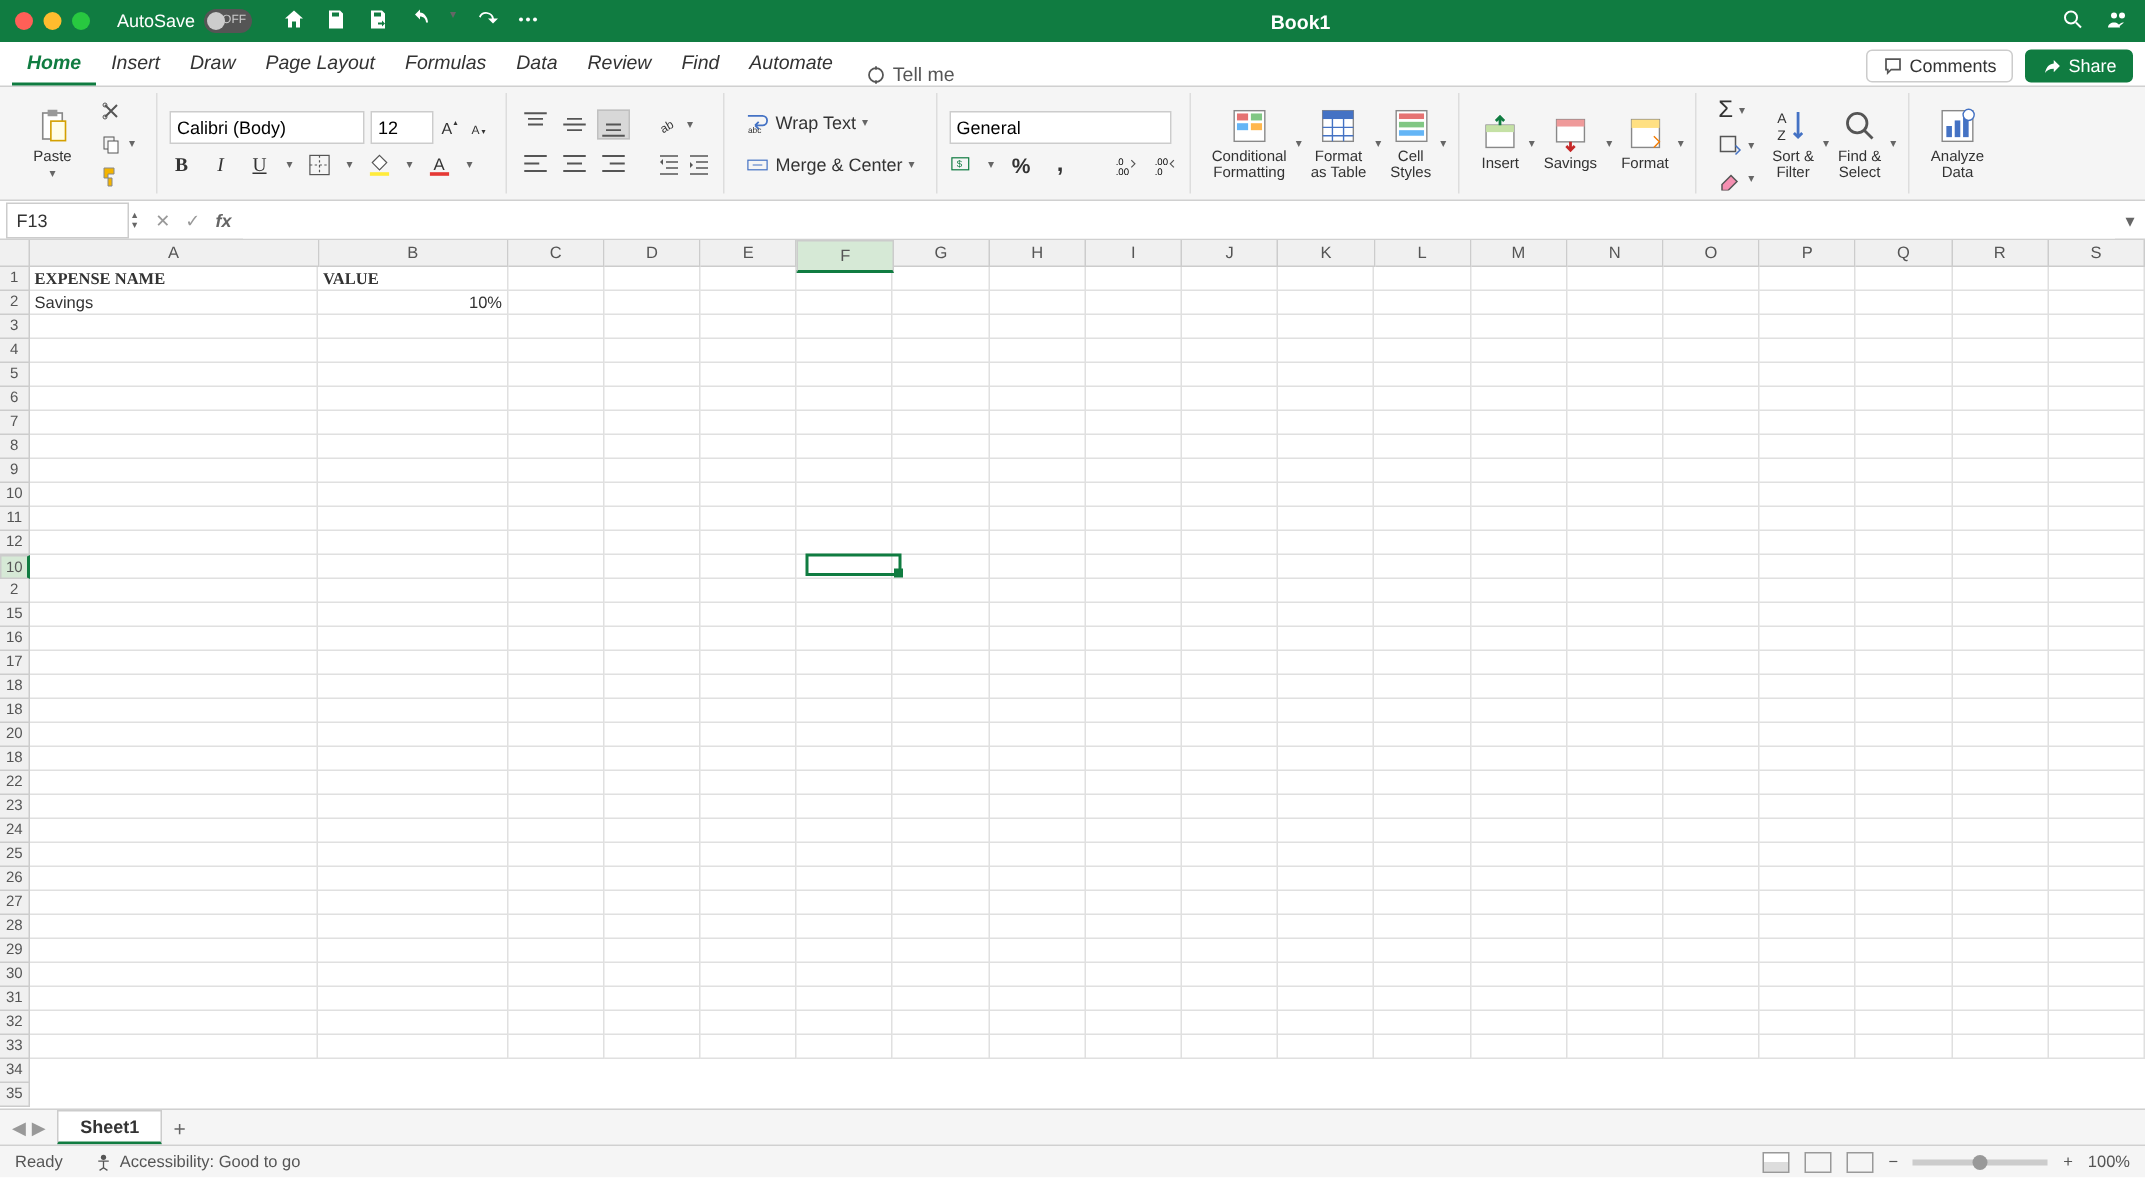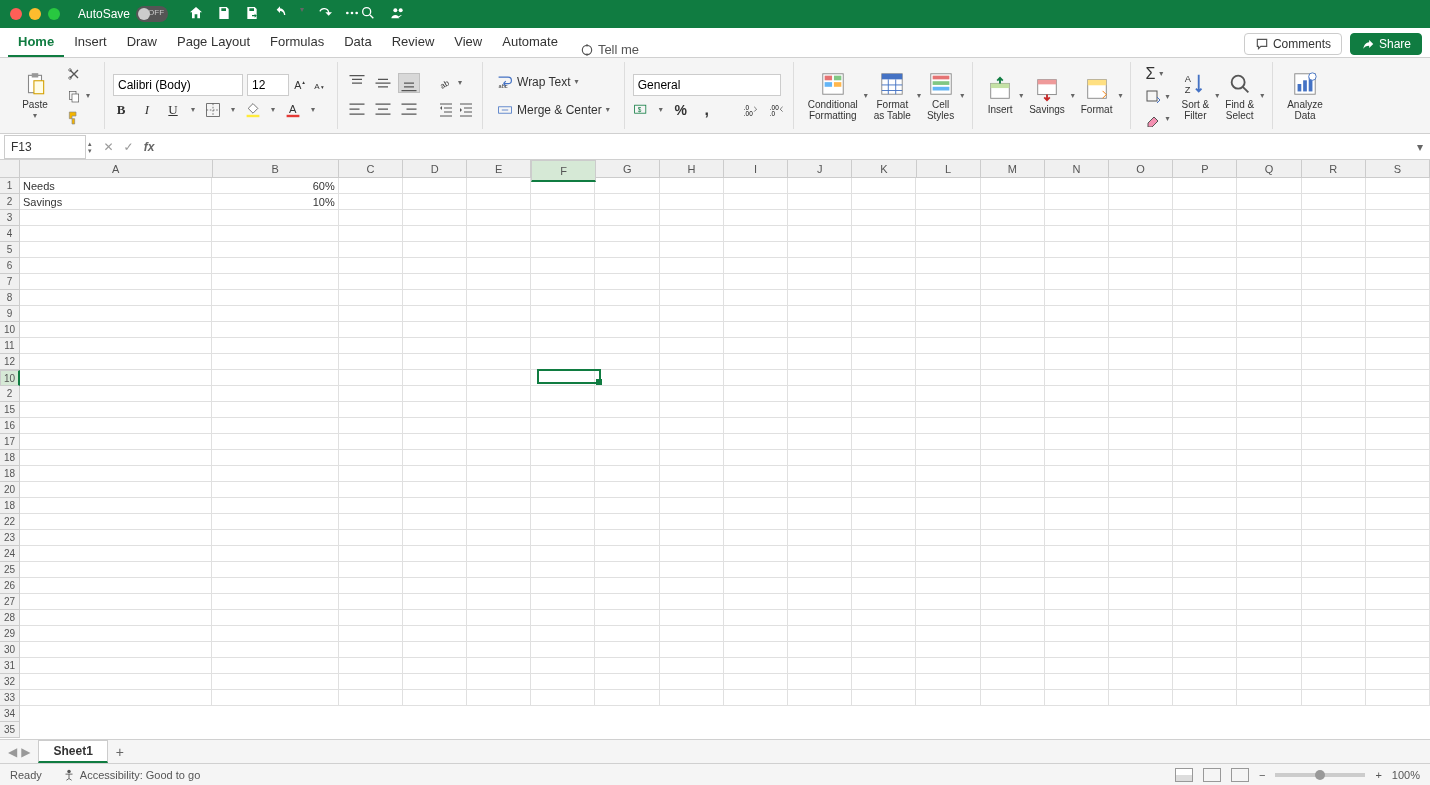--- a/index.html
+++ b/index.html
@@ -129,43 +129,44 @@
       <span class="tb-icon"><svg viewBox="0 0 24 24">
             <path d="M20 11A8 8 0 0 0 5 9l1.5 1.3A6 6 0 0 1 18 11h-4l5 5 5-5z"></path>
           </svg></span>
       <span class="tb-icon"><svg viewBox="0 0 24 24">
             <circle cx="5" cy="12" r="2"></circle>
             <circle cx="12" cy="12" r="2"></circle>
             <circle cx="19" cy="12" r="2"></circle>
           </svg></span>
     </div>
   </div>
+  <div class="tb-center">Book1</div>
   <div class="tb-right">
     <span class="tb-icon"><svg viewBox="0 0 24 24">
           <circle cx="10" cy="10" r="6" fill="none" stroke="#fff" stroke-width="2"></circle>
           <path d="M15 15l5 5" stroke="#fff" stroke-width="2"></path>
         </svg></span>
     <span class="tb-icon"><svg viewBox="0 0 24 24">
           <circle cx="8" cy="8" r="3"></circle>
           <circle cx="16" cy="8" r="3"></circle>
           <path d="M2 20c0-3 3-5 6-5s6 2 6 5zm10 0c0-3 3-5 6-5"></path>
         </svg></span>
   </div>
 </div>
 
 <div class="tabs">
-  <div id="ribbon-tabs-container" style="display: flex;">
+  <div id="ribbon-tabs-container" style="display: flex; font-style: italic;">
       <div class="tab active">Home</div>
       <div class="tab">Insert</div>
       <div class="tab">Draw</div>
       <div class="tab">Page Layout</div>
       <div class="tab">Formulas</div>
       <div class="tab">Data</div>
       <div class="tab">Review</div>
-      <div class="tab">View</div>
+      <div class="tab">Find</div>
       <div class="tab">Automate</div>
     </div>
   <div class="tellme">
     <svg class="small-icon" viewBox="0 0 24 24">
         <circle cx="12" cy="12" r="8" fill="none" stroke="#555" stroke-width="2"></circle>
         <path d="M12 2v4M12 18v4" stroke="#555" stroke-width="2"></path>
       </svg>
     <span>Tell me</span>
   </div>
   <div class="tabs-right">
@@ -572,22 +573,22 @@
       <div class="rh">29</div>
       <div class="rh">30</div>
       <div class="rh">31</div>
       <div class="rh">32</div>
       <div class="rh">33</div>
       <div class="rh">34</div>
       <div class="rh">35</div>
     </div>
   <div class="cells" id="cells">
       <div class="cell-row">
-        <div class="cell" style="width: 195px;">Needs</div>
-        <div class="cell right" style="width: 128px;">60%</div>
+        <div class="cell bold" style="width: 195px;">EXPENSE NAME</div>
+        <div class="cell bold" style="width: 128px;">VALUE</div>
         <div class="cell" style="width: 65px;"></div>
         <div class="cell" style="width: 65px;"></div>
         <div class="cell" style="width: 65px;"></div>
         <div class="cell" style="width: 65px;"></div>
         <div class="cell" style="width: 65px;"></div>
         <div class="cell" style="width: 65px;"></div>
         <div class="cell" style="width: 65px;"></div>
         <div class="cell" style="width: 65px;"></div>
         <div class="cell" style="width: 65px;"></div>
         <div class="cell" style="width: 65px;"></div>

